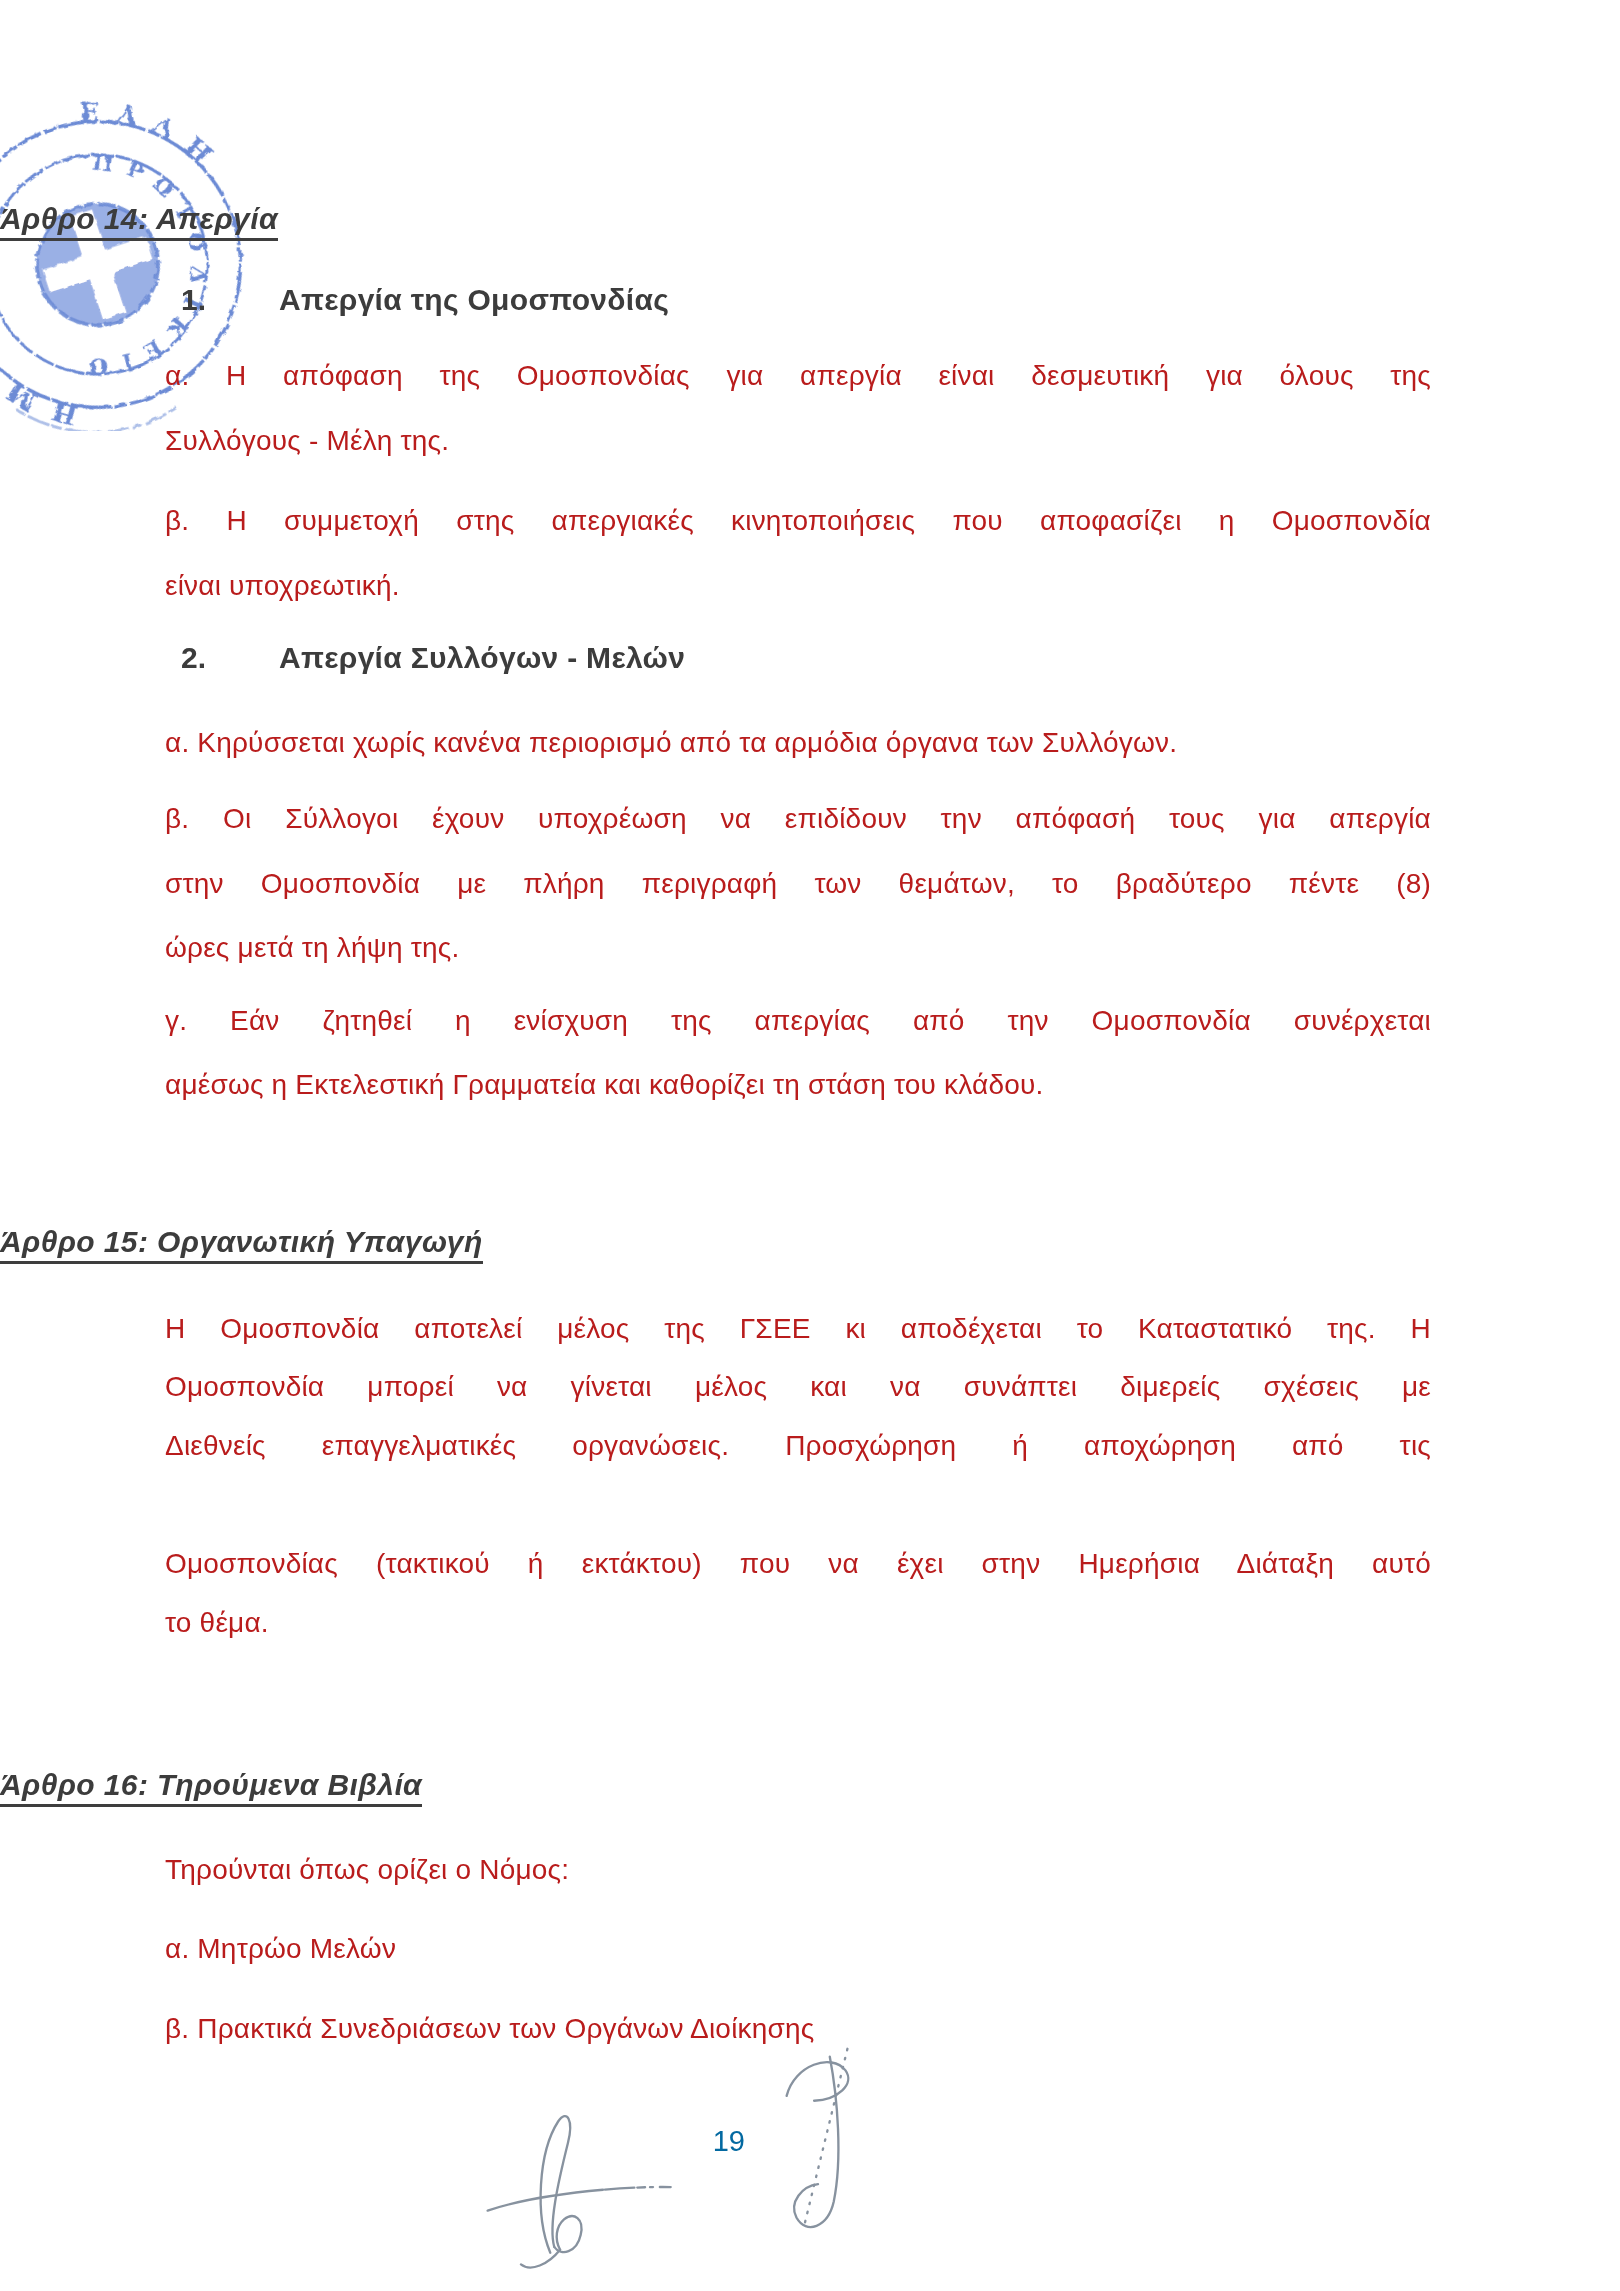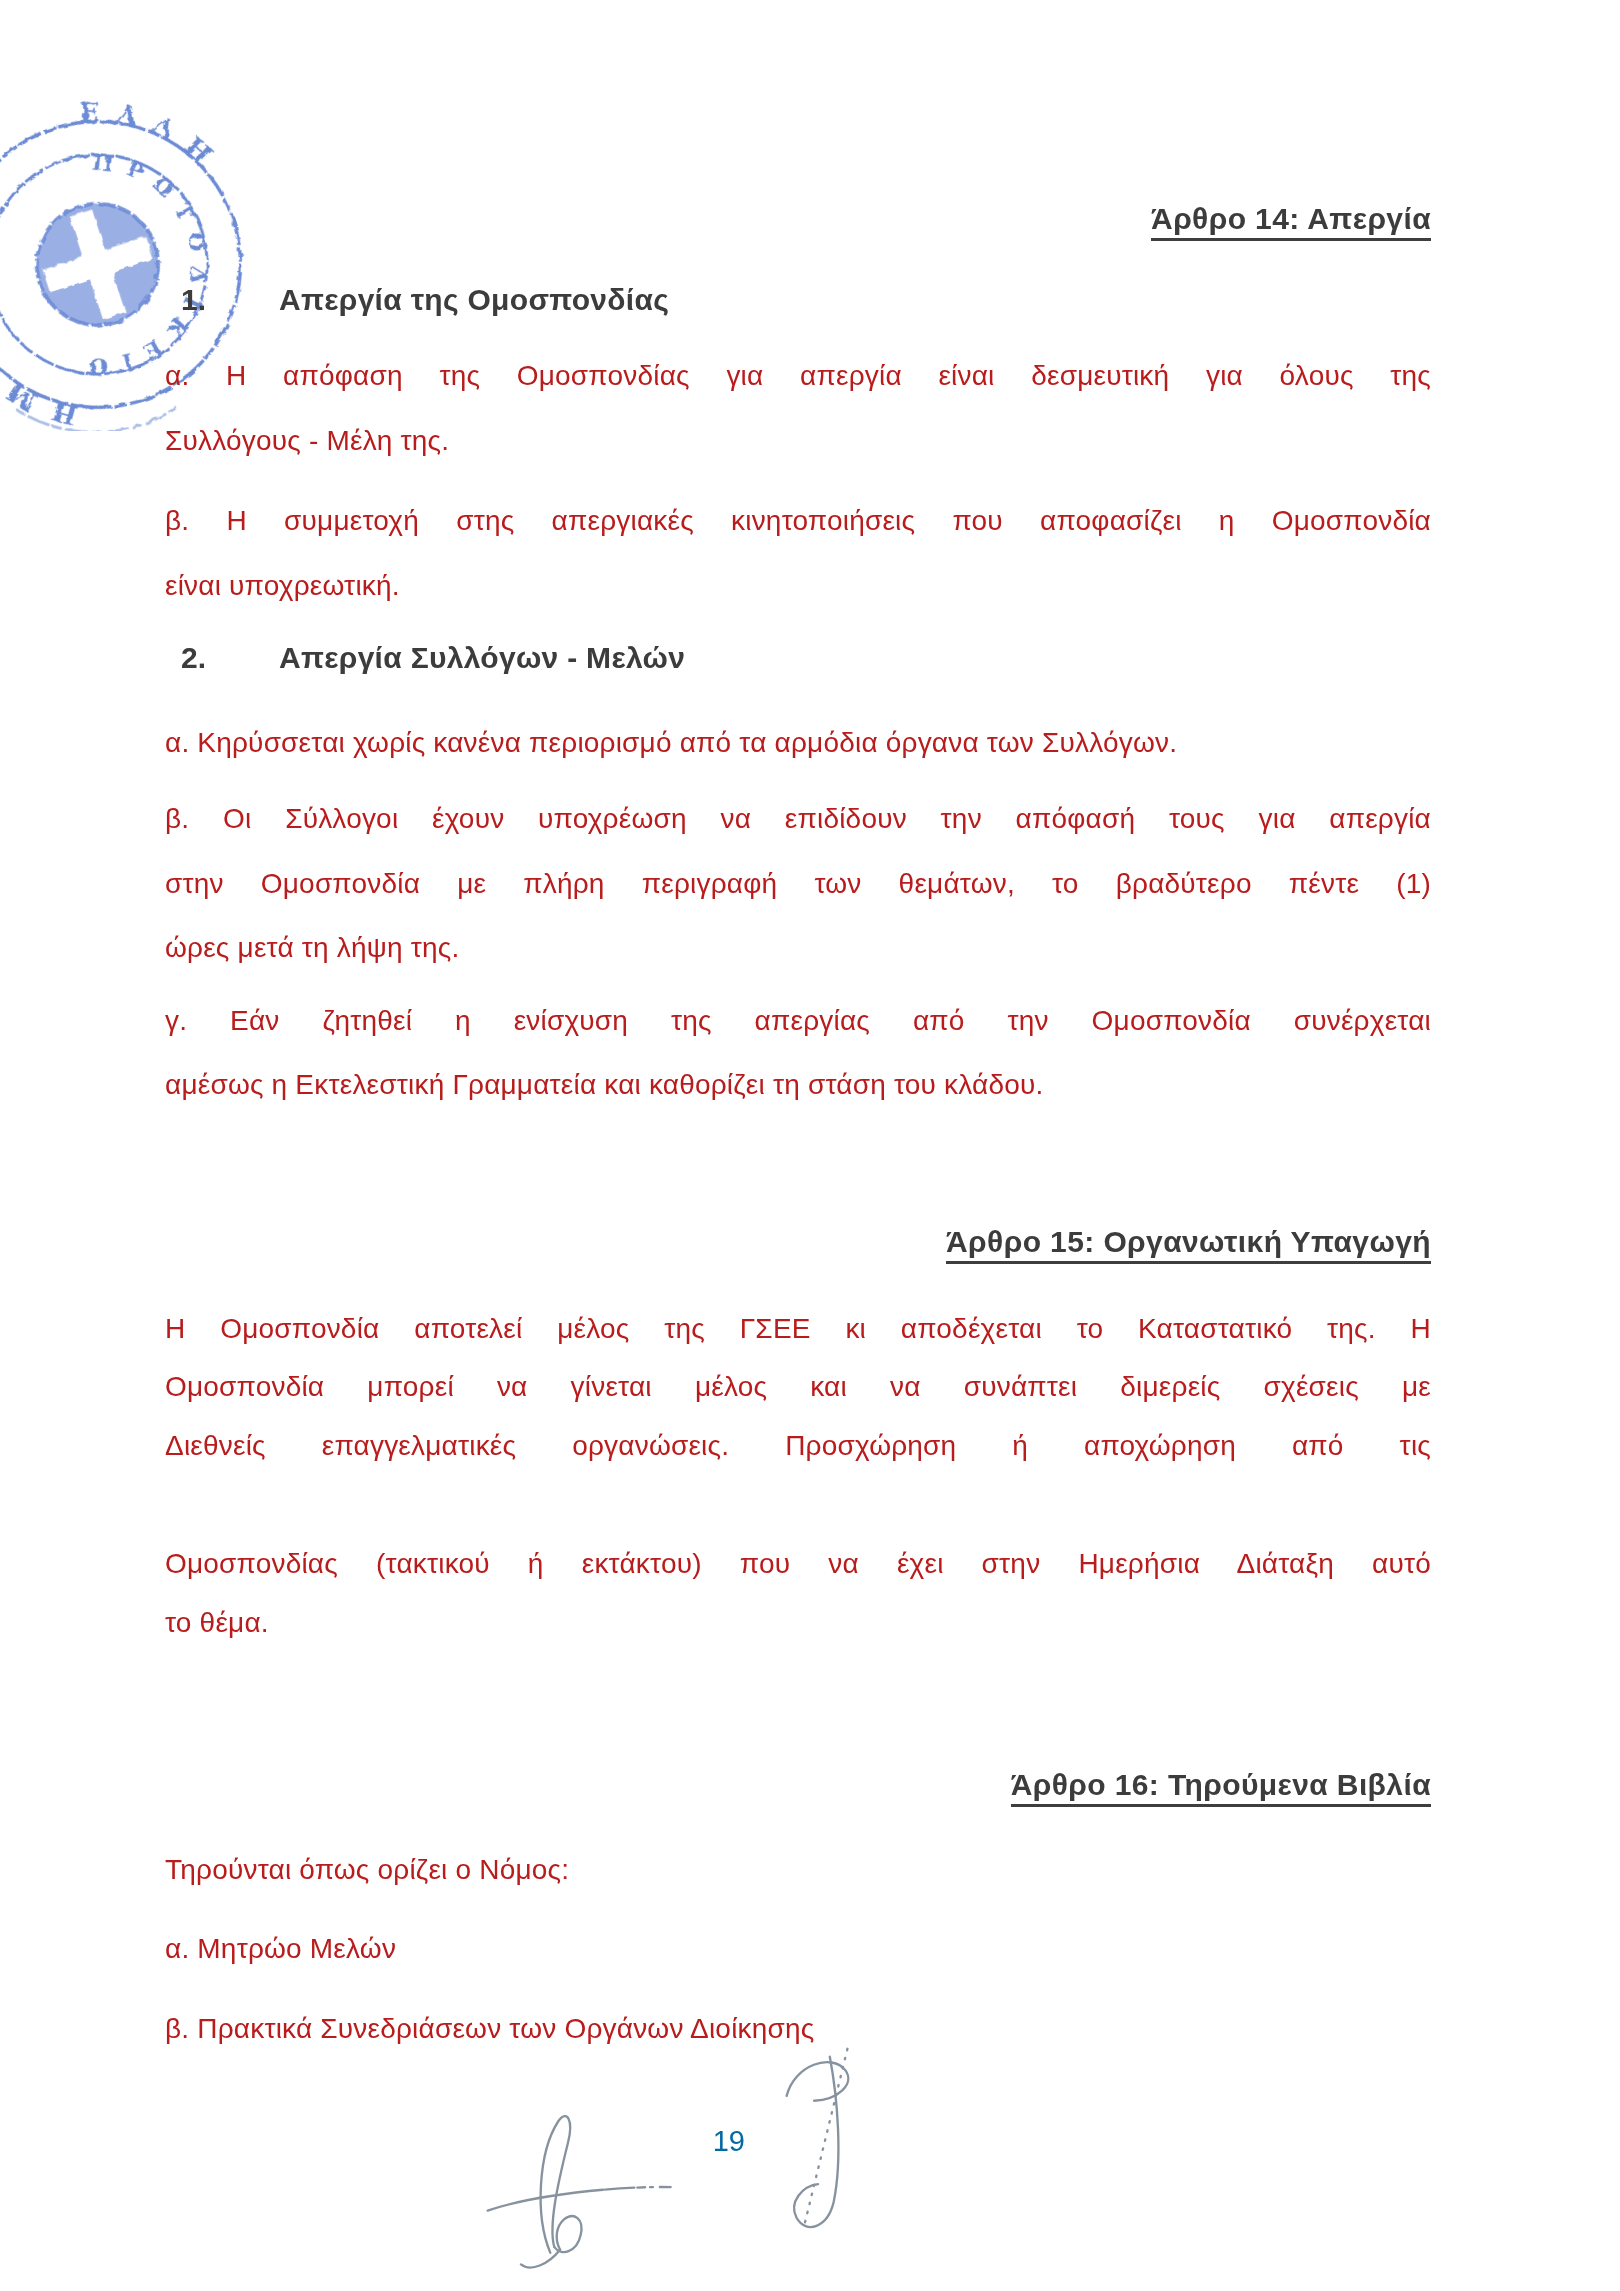--- a/index.html
+++ b/index.html
@@ -11,22 +11,22 @@
     overflow:hidden;
   }
   
   .bl{
     position:absolute;left:165px;width:1266px;height:45px;
     font-size:28px;line-height:45px;color:#b91c1c;
     letter-spacing:0.2px;
   }
   .just{text-align:justify;text-align-last:justify;}
   .article-title{
-    position:absolute;left:0;width:1431px;text-align:right;
-    font-size:30px;font-weight:bold;color:#3c3c3c;line-height:45px;
+    position:absolute;left:0;width:1431px;text-align:left;
+    font-size:30px;font-weight:bold;color:#3c3c3c;line-height:45px;font-style:italic;
   }
   .article-title span{
     border-bottom:3.9px solid #3e3e3e;padding-bottom:2.9px;letter-spacing:0.4px;
   }
   .sec-num{
     position:absolute;left:181px;width:59px;height:45px;
     font-size:30px;font-weight:bold;color:#3c3c3c;line-height:45px;
   }
   .sec-label{
     position:absolute;left:250px;width:980px;height:45px;
@@ -94,21 +94,21 @@
 
     <div class="bl just" style="top:498px">β. Η συμμετοχή στης απεργιακές κινητοποιήσεις που αποφασίζει η Ομοσπονδία</div>
     <div class="bl" style="top:563px">είναι υποχρεωτική.</div>
 
     <div class="sec-num" style="top:635px">2.</div>
     <div class="sec-label" style="top:635px">Απεργία Συλλόγων - Μελών</div>
 
     <div class="bl" style="top:720px">α. Κηρύσσεται χωρίς κανένα περιορισμό από τα αρμόδια όργανα των Συλλόγων.</div>
 
     <div class="bl just" style="top:796px">β. Οι Σύλλογοι έχουν υποχρέωση να επιδίδουν την απόφασή τους για απεργία</div>
-    <div class="bl just" style="top:861px">στην Ομοσπονδία με πλήρη περιγραφή των θεμάτων, το βραδύτερο πέντε (1)</div>
+    <div class="bl just" style="top:861px">στην Ομοσπονδία με πλήρη περιγραφή των θεμάτων, το βραδύτερο πέντε (8)</div>
     <div class="bl" style="top:925px">ώρες μετά τη λήψη της.</div>
 
     <div class="bl just" style="top:998px">γ. Εάν ζητηθεί η ενίσχυση της απεργίας από την Ομοσπονδία συνέρχεται</div>
     <div class="bl" style="top:1062px">αμέσως η Εκτελεστική Γραμματεία και καθορίζει τη στάση του κλάδου.</div>
 
     <div class="article-title" style="top:1219px">
       <span>Άρθρο 15: Οργανωτική Υπαγωγή</span>
     </div>
 
     <div class="bl just" style="top:1306px">Η Ομοσπονδία αποτελεί μέλος της ΓΣΕΕ κι αποδέχεται το Καταστατικό της. Η</div>

